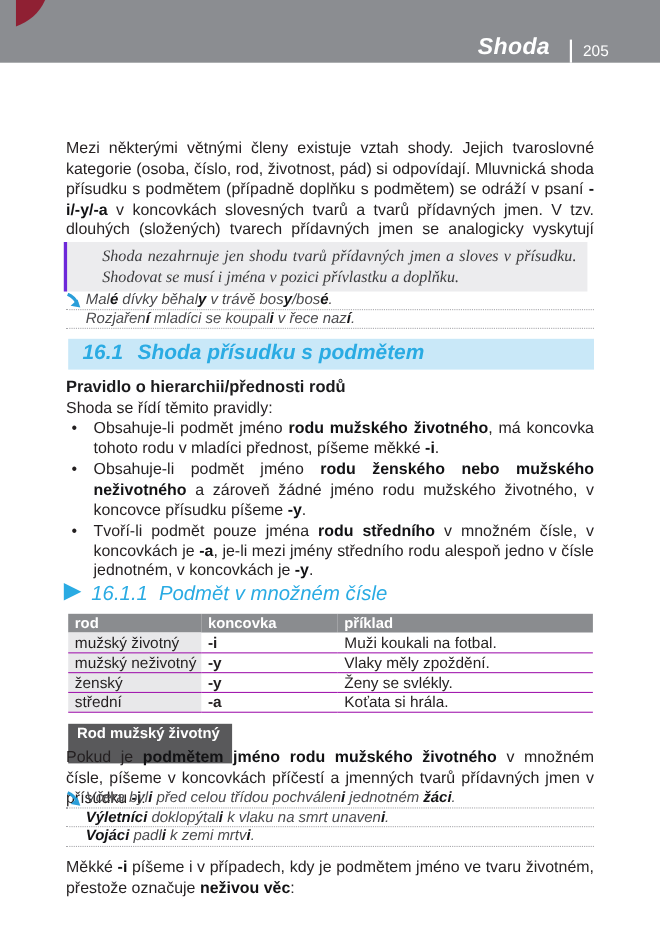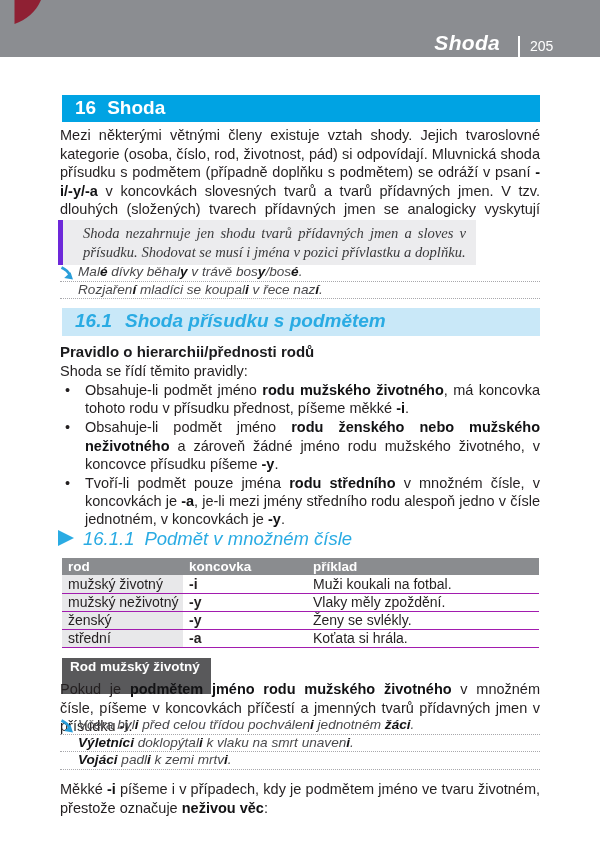--- a/index.html
+++ b/index.html
@@ -20,22 +20,22 @@
   .h1 .num { margin-right:11px; }
 
   
   .para { position:absolute; width:480px; left:60px; font-size:14.5px; line-height:18.6px;
           text-align:justify; color:#231f20; }
   .para .b, .bullet .b { font-weight:bold; color:#121214; }
 
   #intro { top:126px; }
 
   
-  .notebox { position:absolute; left:58px; top:220px; width:418px; height:45px; background:#ececee;
-             border-left:5px solid #6d28d9; padding:4px 10px 0 20px;
+  .notebox { position:absolute; left:58px; top:220px; width:476px; height:45px; background:#ececee;
+             border-left:3px solid #6d28d9; padding:4px 10px 0 32px;
              font-family:"Liberation Serif", serif; font-style:italic; font-size:14.6px;
              line-height:18.5px; color:#3a3a3c; text-align:justify; }
 
   
   .exblock { position:absolute; left:60px; width:480px; }
   #ex1 { top:264px; }
   #ex2 { top:717px; }
   .exarrow { position:absolute; left:0; top:2px; }
   .exline { font-style:italic; font-size:13.6px; color:#4a4a4d; line-height:14px;
             padding:1px 0 1.5px 18px; border-bottom:1px dotted #a8a8ac; }
@@ -88,23 +88,20 @@
     <span class="swoosh">
       <svg width="28" height="25" viewBox="0 0 28 25">
           <path d="M0.5,0 L27,0 C22,12 12,20 0.5,24 Z" fill="#8f2033"></path>
         </svg>
     </span>
     <span class="runhead">Shoda</span>
     <span class="headsep"></span>
     <span class="pageno">205</span>
   </div>
 
-  <div class="h1">
-    <span class="num">16</span><span>Shoda</span>
-  </div>
 
   <p class="para" id="intro"><span>Mezi některými větnými členy existuje vztah shody. Jejich tvaroslovné kategorie (osoba, číslo, rod, životnost, pád) si odpovídají. Mluvnická shoda přísudku s podmětem (případně doplňku s podmětem) se odráží v psaní </span><span class="b">-i/-y/-a</span><span> v koncovkách slovesných tvarů a tvarů přídavných jmen. V tzv. dlouhých (složených) tvarech přídavných jmen se analogicky vyskytují koncovky </span><span class="b">-í/-é/-á</span><span>.</span></p>
 
   <div class="notebox"><span>Shoda nezahrnuje jen shodu tvarů přídavných jmen a sloves v přísudku. Shodovat se musí i jména v pozici přívlastku a doplňku.</span></div>
 
   <div class="exblock" id="ex1">
     <span class="exarrow">
       <svg width="14" height="14" viewBox="0 0 14 14">
           <path d="M1.5,1.5 C6,3.5 8.5,6 10,9.5" fill="none" stroke="#2a9ed9" stroke-width="2.8"></path>
           <path d="M13,13.5 L4.2,12 L10.5,6.2 Z" fill="#2a9ed9"></path>
@@ -116,21 +113,21 @@
 
   <div class="h2">
     <span class="num">16.1</span><span>Shoda přísudku s podmětem</span>
   </div>
 
   <div id="rule-heading">Pravidlo o hierarchii/přednosti rodů</div>
   <div id="rule-intro">Shoda se řídí těmito pravidly:</div>
 
   <div class="bullets">
     <div class="bullet">
-      <span class="bmark">•</span><span><span>Obsahuje-li podmět jméno </span><span class="b">rodu mužského životného</span><span>, má koncovka tohoto rodu v přísudku přednost, píšeme měkké </span><span class="b">-i</span><span>.</span></span>
+      <span class="bmark">•</span><span><span>Obsahuje-li podmět jméno </span><span class="b">rodu mužského životného</span><span>, má koncovka tohoto rodu v mladíci přednost, píšeme měkké </span><span class="b">-i</span><span>.</span></span>
     </div>
     <div class="bullet">
       <span class="bmark">•</span><span><span>Obsahuje-li podmět jméno </span><span class="b">rodu ženského nebo mužského neživotného</span><span> a zároveň žádné jméno rodu mužského životného, v koncovce přísudku píšeme </span><span class="b">-y</span><span>.</span></span>
     </div>
     <div class="bullet">
       <span class="bmark">•</span><span><span>Tvoří-li podmět pouze jména </span><span class="b">rodu středního</span><span> v množném čísle, v koncovkách je </span><span class="b">-a</span><span>, je-li mezi jmény středního rodu alespoň jedno v čísle jednotném, v koncovkách je </span><span class="b">-y</span><span>.</span></span>
     </div>
   </div>
 
   <div class="h3">

